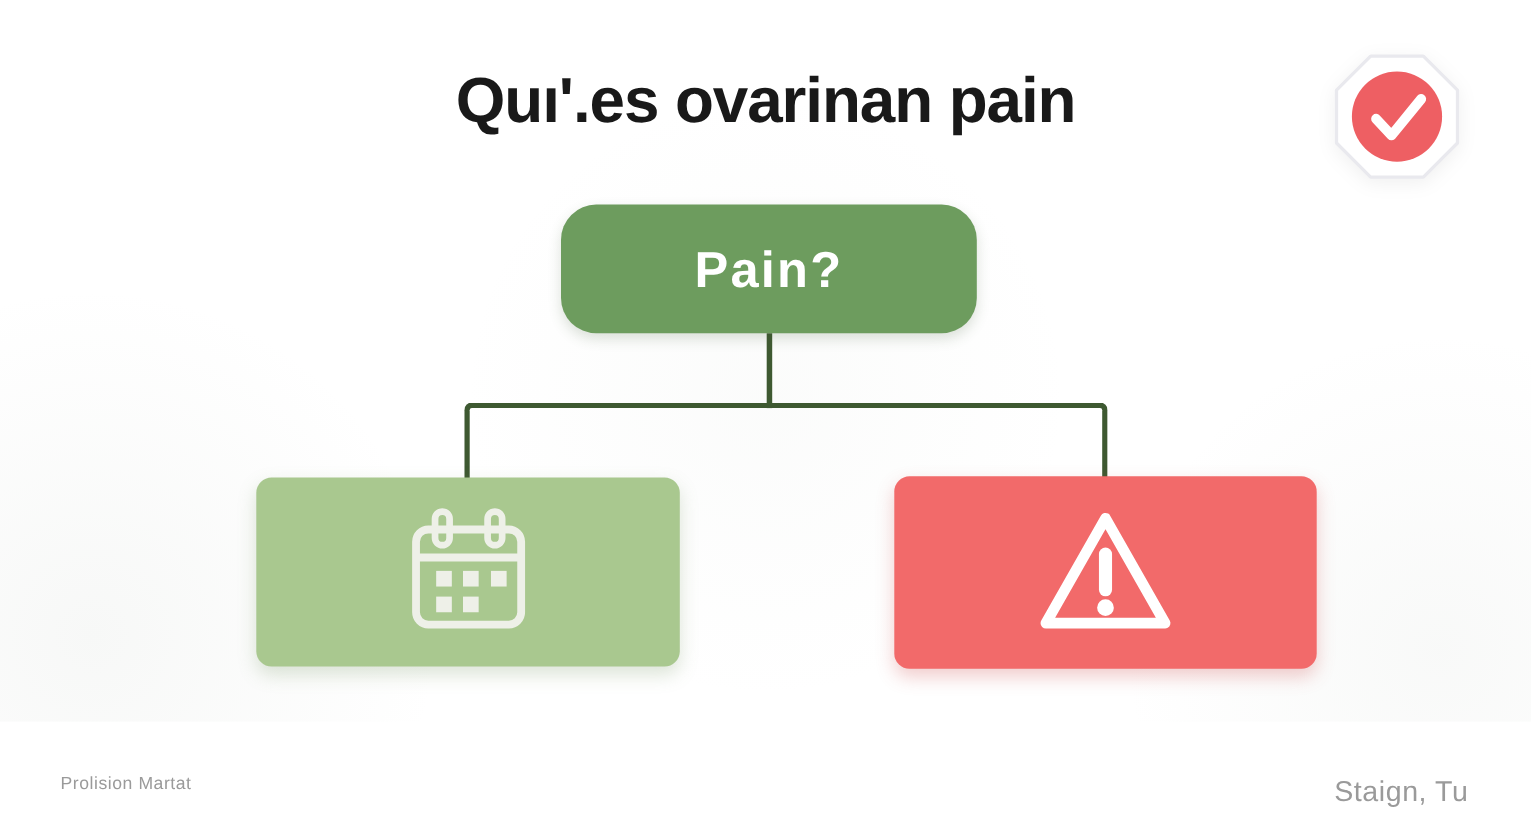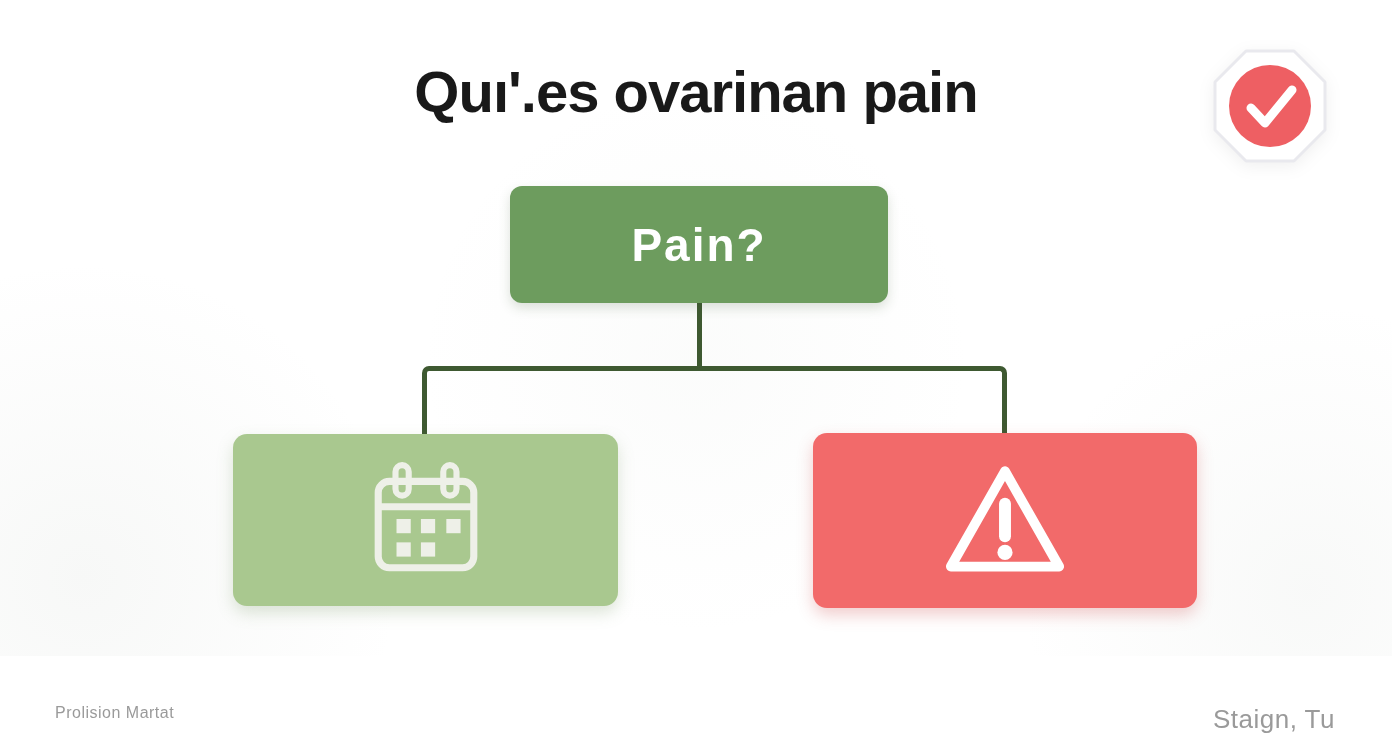--- a/index.html
+++ b/index.html
@@ -43,21 +43,21 @@
   }
 
   
   .root-node {
     position: absolute;
     left: 510px;
     top: 186px;
     width: 378px;
     height: 117px;
     background: #6d9c5e;
-    border-radius: 12px;
+    border-radius: 32px;
     display: flex;
     align-items: center;
     justify-content: center;
     box-shadow: 0 5px 12px rgba(60,90,50,0.18);
   }
   .root-node .root-label {
     color: #ffffff;
     font-size: 46px;
     font-weight: 700;
     letter-spacing: 2px;

